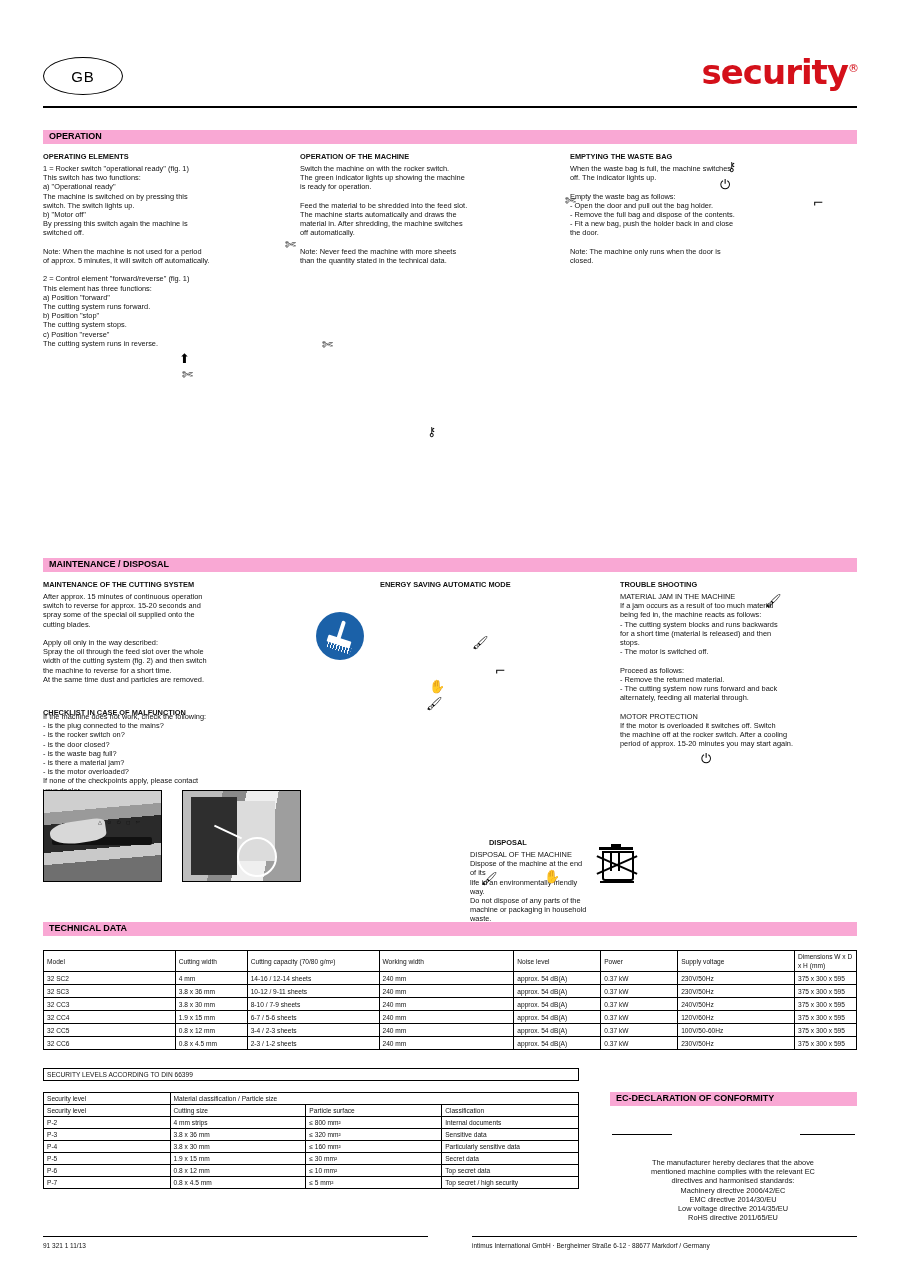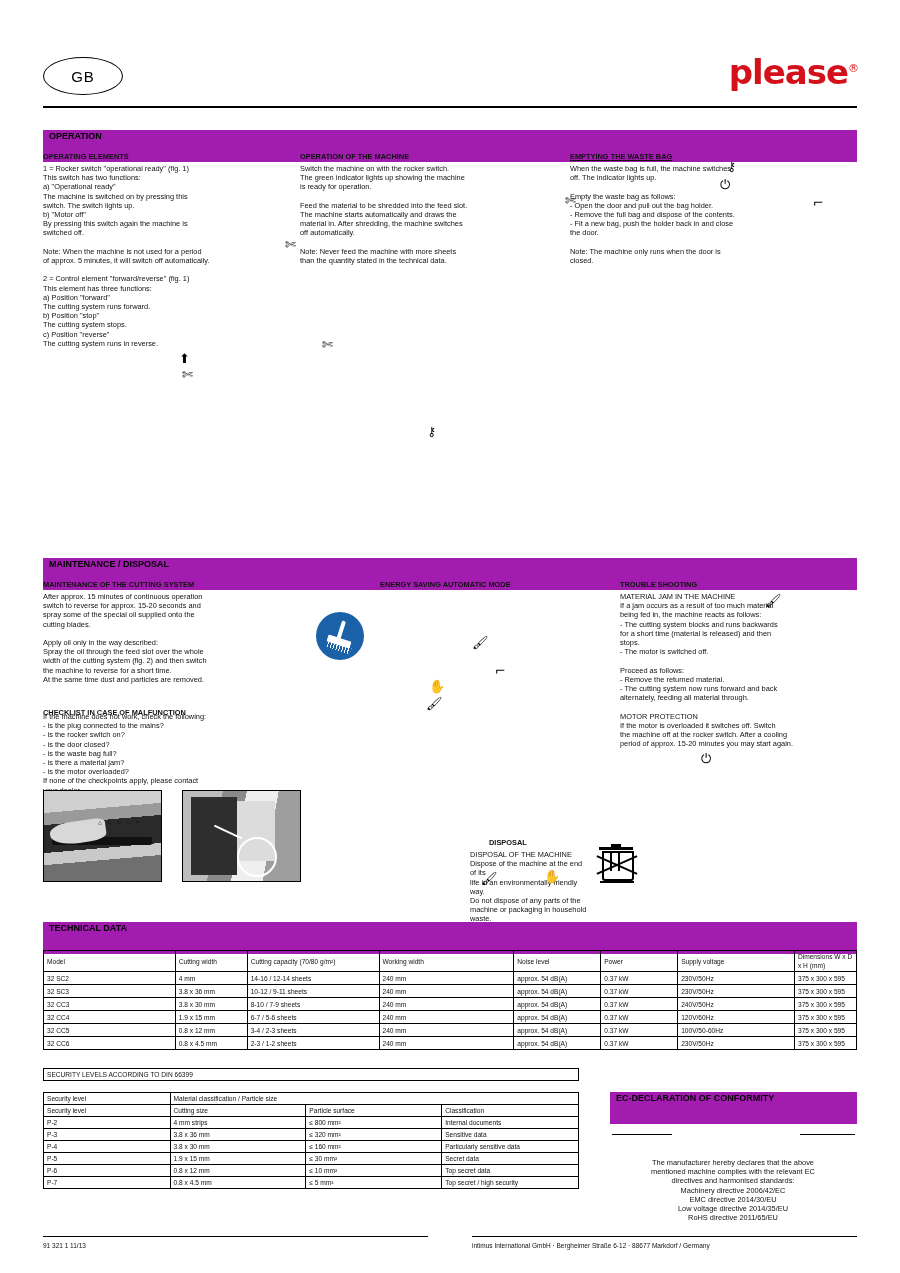--- a/index.html
+++ b/index.html
@@ -24,22 +24,22 @@
     font-weight:bold;font-size:34px;letter-spacing:-1px;
     color:#d4101a;
   }
   .brand sup{font-size:11px;vertical-align:super;font-weight:normal;}
   .header-rule{
     position:absolute;left:43px;top:106px;width:814px;height:2px;background:#000;
   }
 
   
   .bar{
-    position:absolute;left:43px;width:814px;height:32px;
-    background:#a21caf;
+    position:absolute;left:43px;width:814px;height:14px;
+    background:#f9a8d4;
   }
   .bar .bar-label{
     position:absolute;left:6px;top:1px;font-size:9px;font-weight:bold;color:#000;
   }
 
   
   .txt{position:absolute;font-size:7.4px;line-height:9.2px;color:#111;}
   .txt.b{font-weight:bold;}
 
   
@@ -128,21 +128,21 @@
   .footer-rule{position:absolute;height:1px;background:#000;}
   .footer-txt{position:absolute;font-size:6.5px;color:#111;}
 </style>
 </head>
 <body>
 
 <div class="page">
 
   <div class="lang-badge">GB</div>
   <div class="brand">
-    <span>please</span><sup>®</sup>
+    <span>security</span><sup>®</sup>
   </div>
   <div class="header-rule"></div>
 
   <div class="bar" style="top:130px;">
     <span class="bar-label">OPERATION</span>
   </div>
 
   <div class="txt b" style="left:43px;top:152px;width:200px;">OPERATING ELEMENTS</div>
   <div class="txt" style="left:43px;top:164px;width:210px;white-space:pre-line;">1 = Rocker switch "operational ready" (fig. 1)
     This switch has two functions:
@@ -171,21 +171,21 @@
 is ready for operation.
 
 Feed the material to be shredded into the feed slot.
 The machine starts automatically and draws the
 material in. After shredding, the machine switches
 off automatically.
 
 Note: Never feed the machine with more sheets
 than the quantity stated in the technical data.</div>
 
-  <div class="txt b" style="left:570px;top:152px;width:240px;text-decoration:underline;">EMPTYING THE WASTE BAG</div>
+  <div class="txt b" style="left:570px;top:152px;width:240px;">EMPTYING THE WASTE BAG</div>
   <div class="txt" style="left:570px;top:164px;width:250px;white-space:pre-line;">When the waste bag is full, the machine switches
 off. The indicator lights up.
 
 Empty the waste bag as follows:
 - Open the door and pull out the bag holder.
 - Remove the full bag and dispose of the contents.
 - Fit a new bag, push the holder back in and close
   the door.
 
 Note: The machine only runs when the door is

